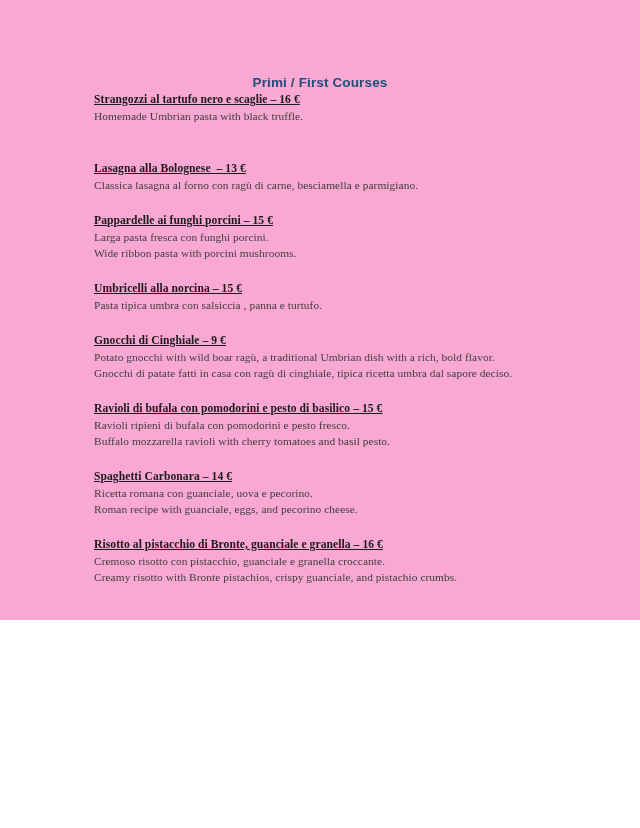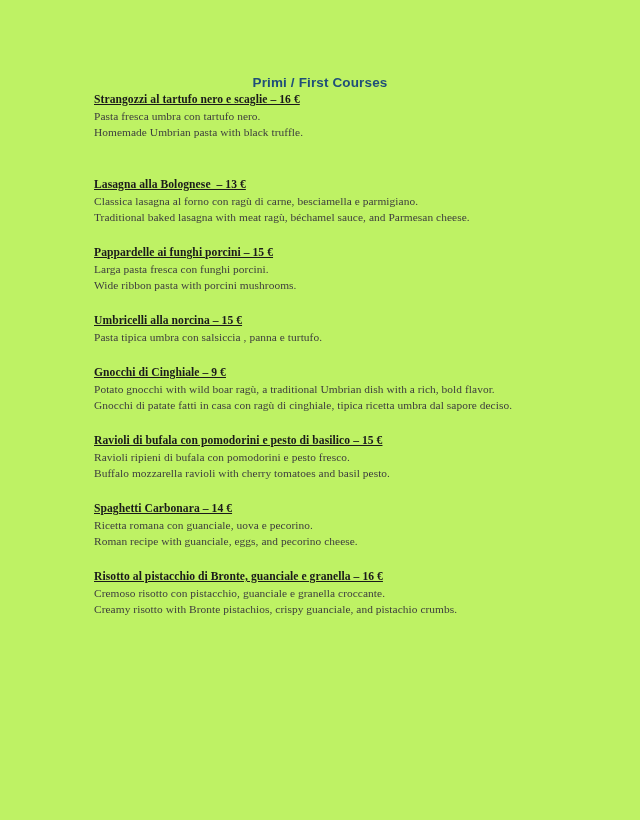--- a/index.html
+++ b/index.html
@@ -11,22 +11,22 @@
     width: 640px;
     height: 828px;
     overflow: hidden;
     font-family: "Liberation Serif", "DejaVu Serif", serif;
     -webkit-font-smoothing: antialiased;
   }
 
   .page {
     position: relative;
     width: 640px;
-    height: 820px;
-    background: #bef264;
+    height: 620px;
+    background: #f9a8d4;
     box-sizing: border-box;
   }
 
   .section-title {
     position: absolute;
     top: 75px;
     left: 0;
     width: 640px;
     text-align: center;
     font-family: "Liberation Sans", "DejaVu Sans", sans-serif;
@@ -82,28 +82,26 @@
 <body>
 
 <div class="page">
 
   <div class="section-title">Primi / First Courses</div>
 
   <div class="menu-body">
 
     <div class="menu-item gap-large">
       <div class="item-name">Strangozzi al tartufo nero e scaglie – 16 €</div>
-      <div class="item-desc">Pasta fresca umbra con tartufo nero.</div>
       <div class="item-desc">Homemade Umbrian pasta with black truffle.</div>
     </div>
 
     <div class="menu-item">
       <div class="item-name">Lasagna alla Bolognese  – 13 €</div>
       <div class="item-desc">Classica lasagna al forno con ragù di carne, besciamella e parmigiano.</div>
-      <div class="item-desc">Traditional baked lasagna with meat ragù, béchamel sauce, and Parmesan cheese.</div>
     </div>
 
     <div class="menu-item">
       <div class="item-name">Pappardelle ai funghi porcini – 15 €</div>
       <div class="item-desc">Larga pasta fresca con funghi porcini.</div>
       <div class="item-desc">Wide ribbon pasta with porcini mushrooms.</div>
     </div>
 
     <div class="menu-item">
       <div class="item-name">Umbricelli alla norcina – 15 €</div>

